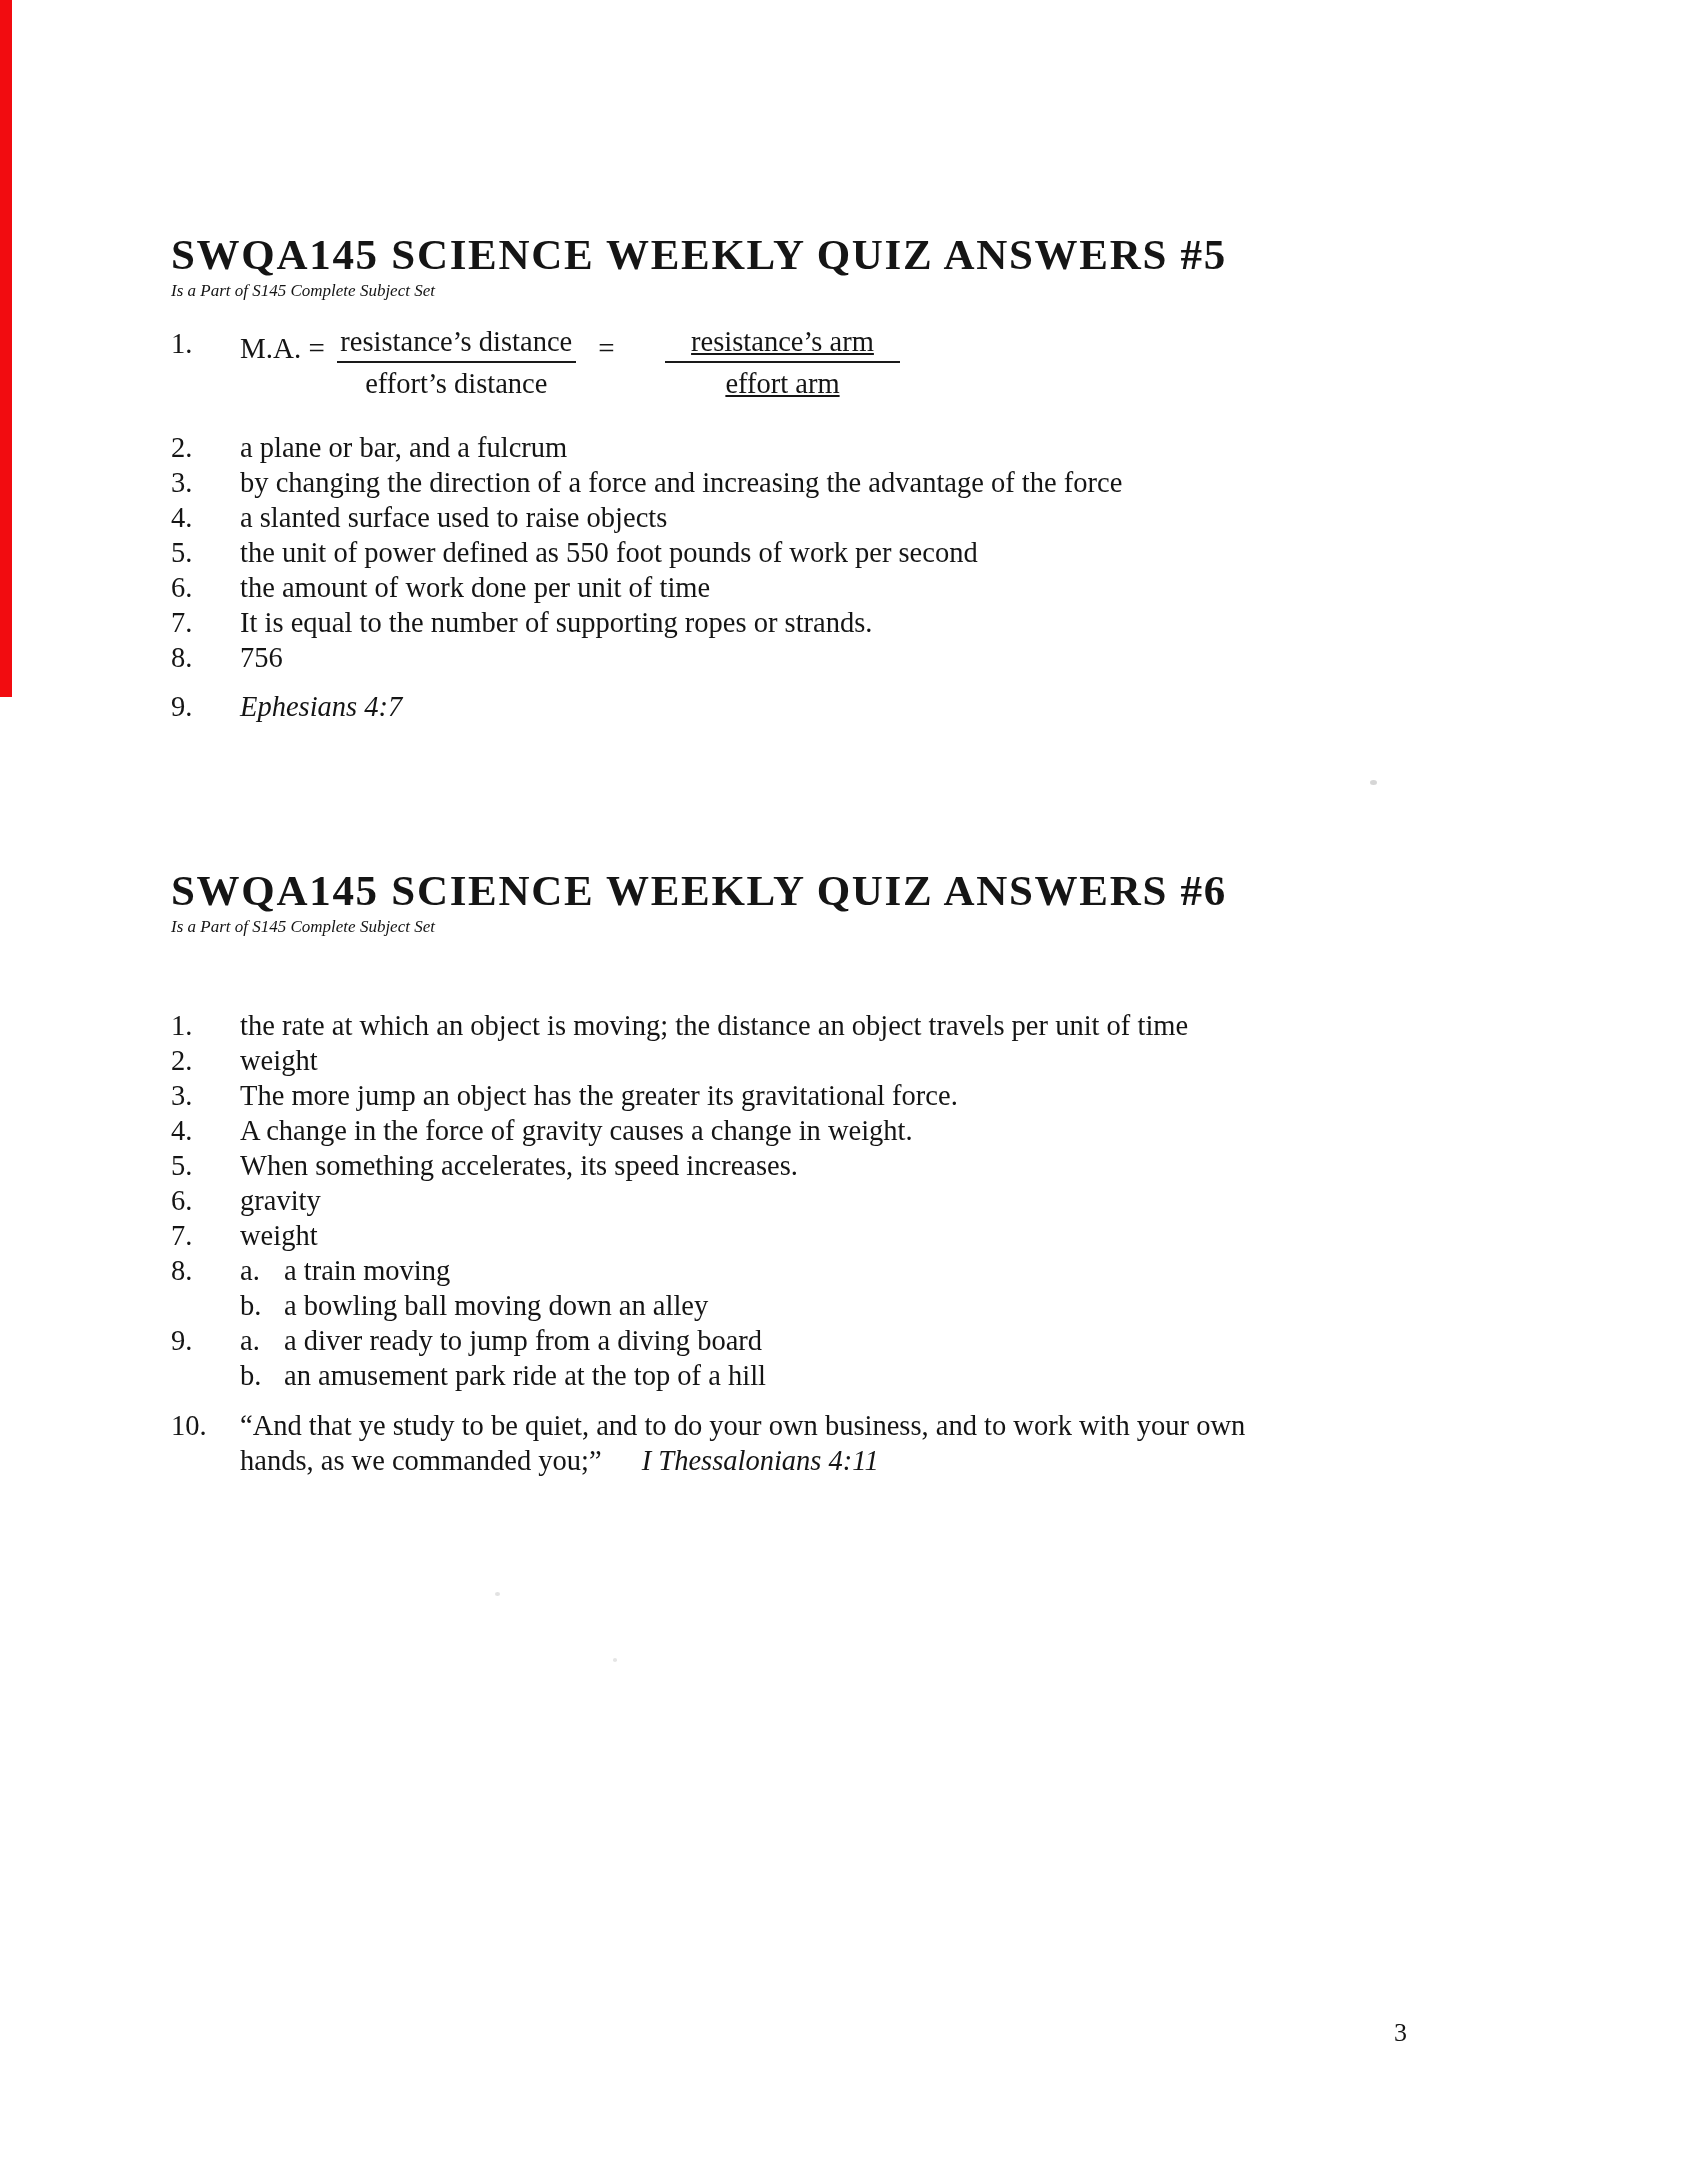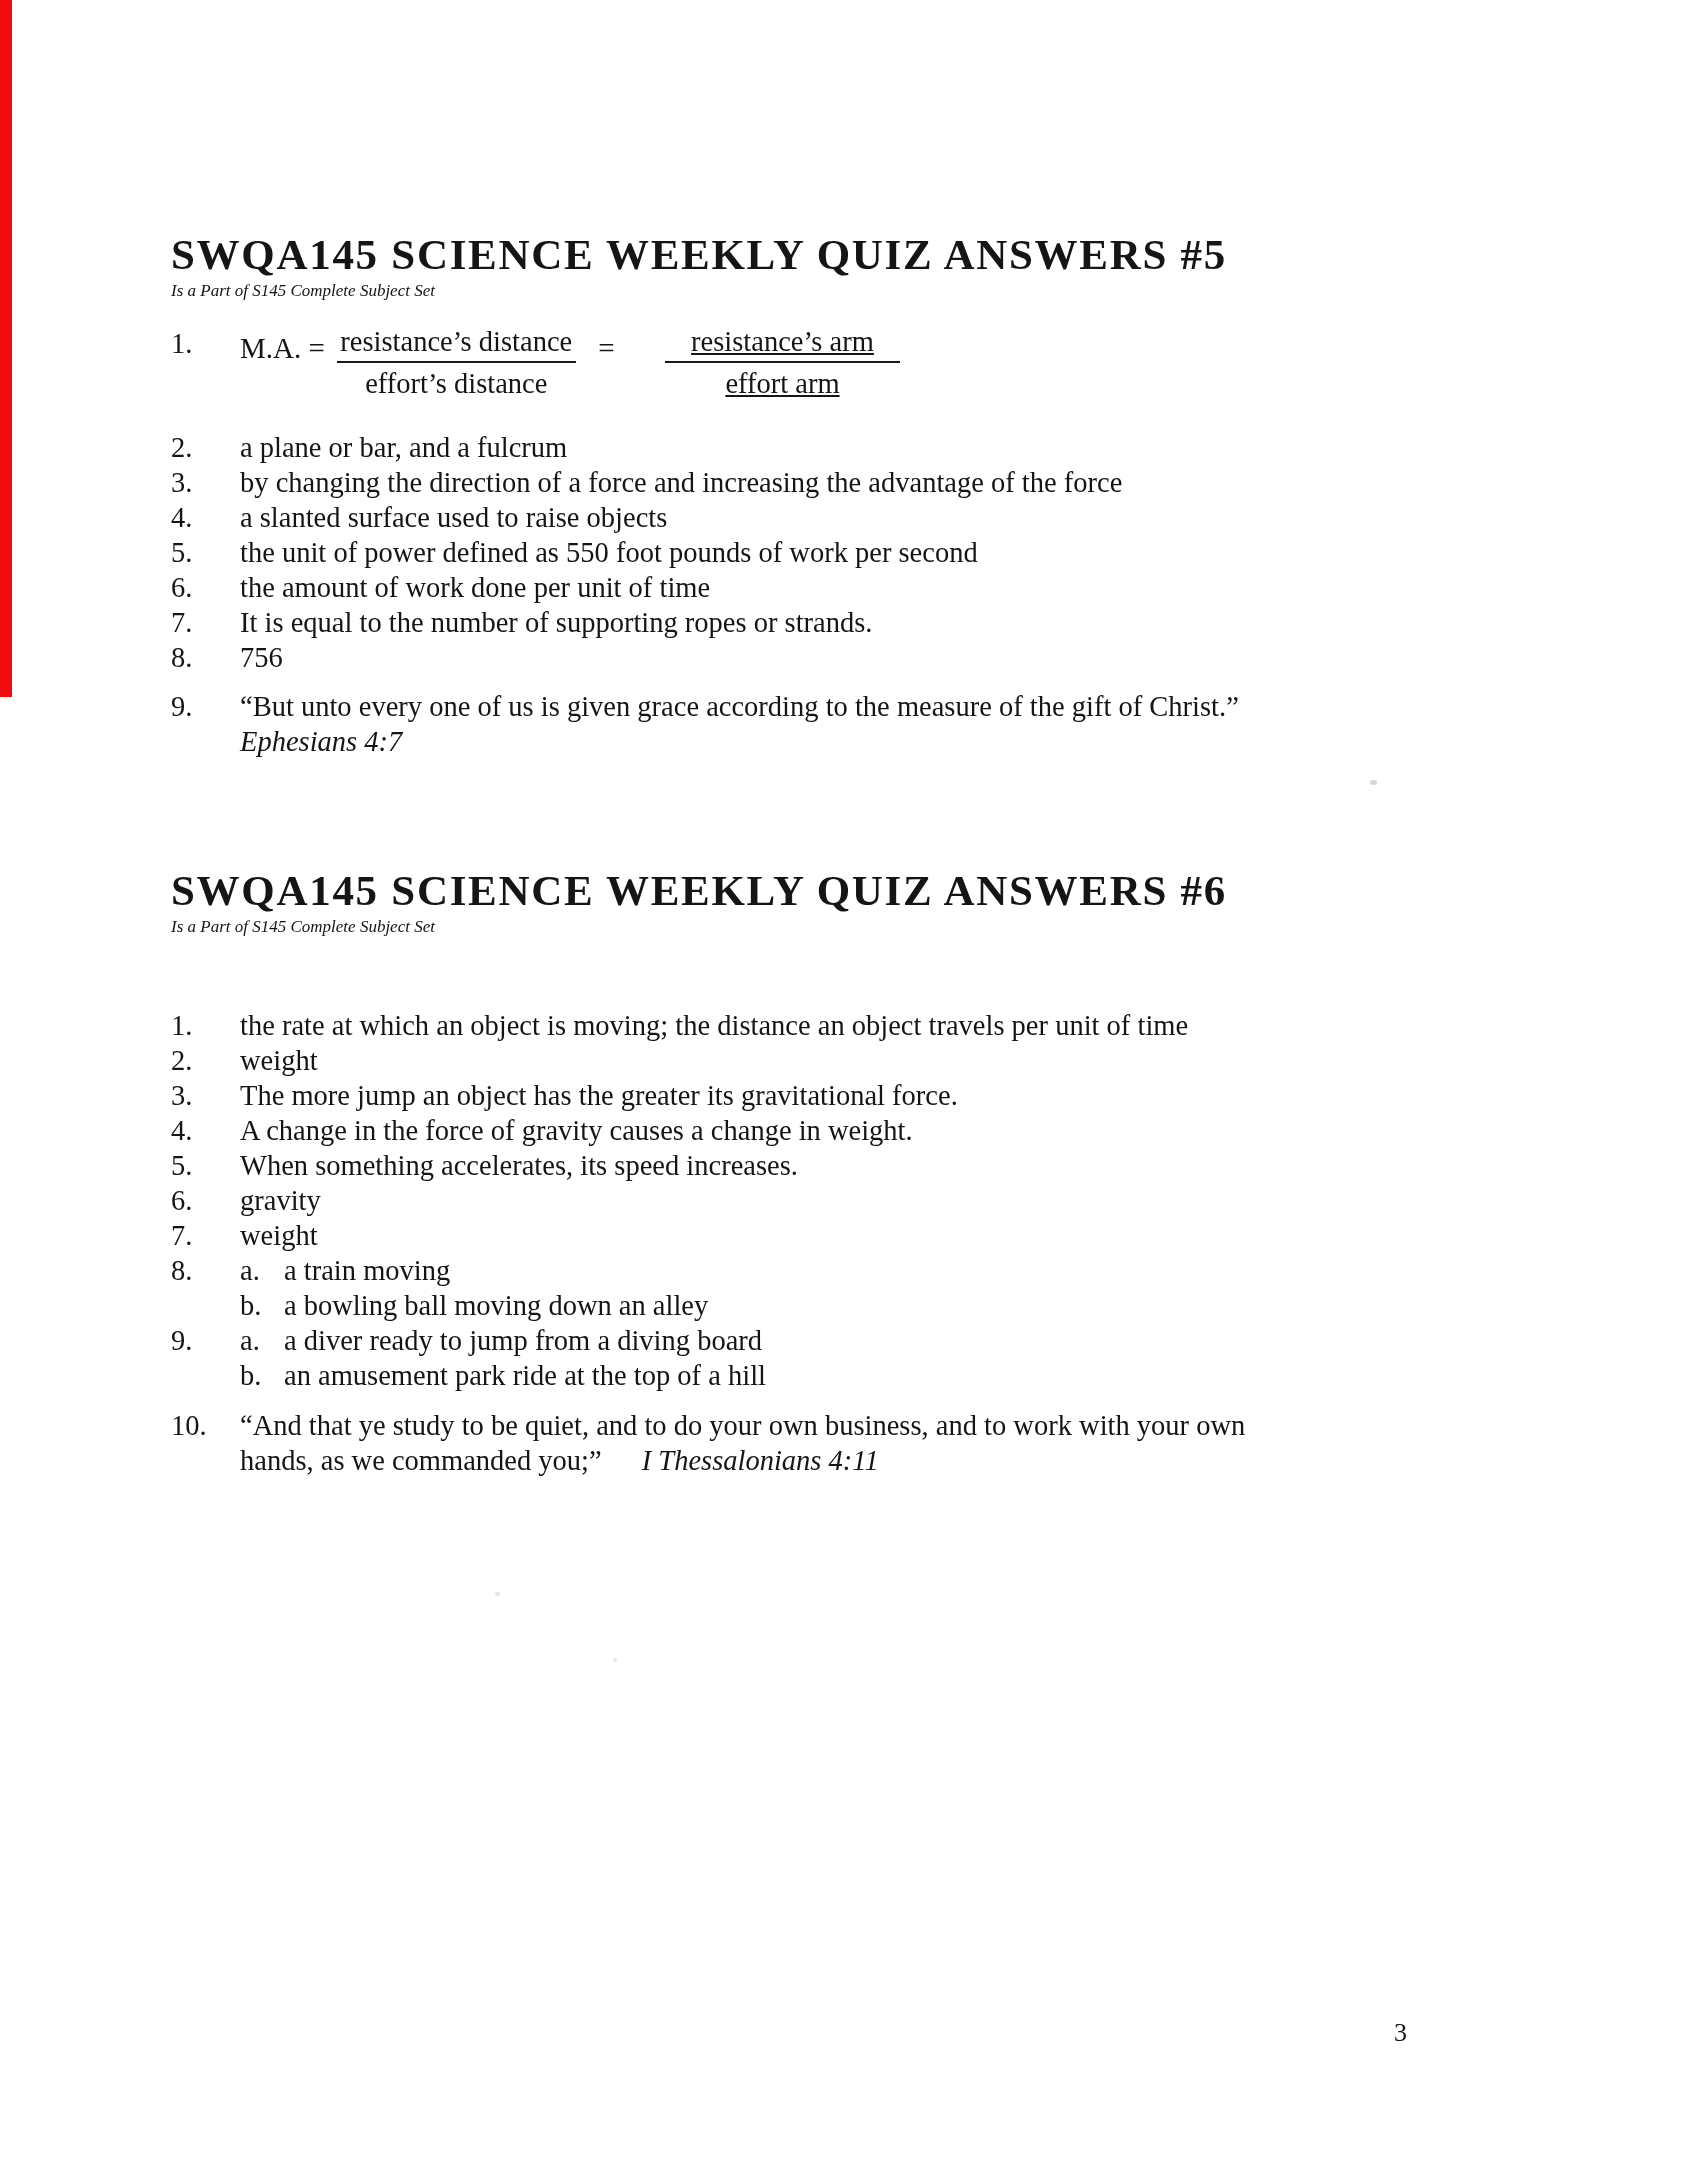--- a/index.html
+++ b/index.html
@@ -144,21 +144,20 @@
           <span class="item-number">7.</span>
           <span class="item-text">It is equal to the number of supporting ropes or strands.</span>
         </div>
         <div class="item">
           <span class="item-number">8.</span>
           <span class="item-text">756</span>
         </div>
         <div class="item spaced">
           <span class="item-number">9.</span>
           <div class="item-text">
-            <div>“But unto every one of us is given grace according to the measure of the gift of Christ.”</div>
             <div class="citation">Ephesians 4:7</div>
           </div>
         </div>
       </div>
     </div>
 
     <div class="section section-6">
       <h1 class="quiz-title">SWQA145 SCIENCE WEEKLY QUIZ ANSWERS #6</h1>
       <div class="quiz-subtitle">Is a Part of S145 Complete Subject Set</div>
 

